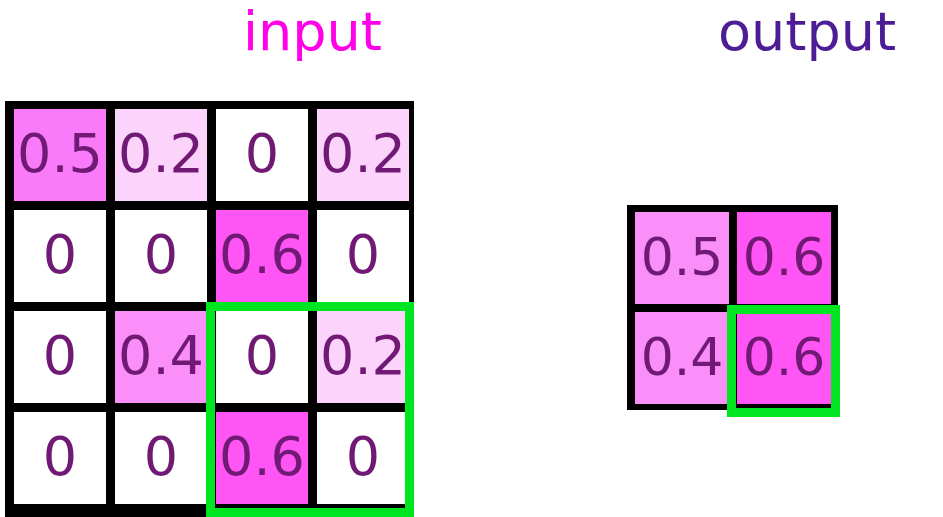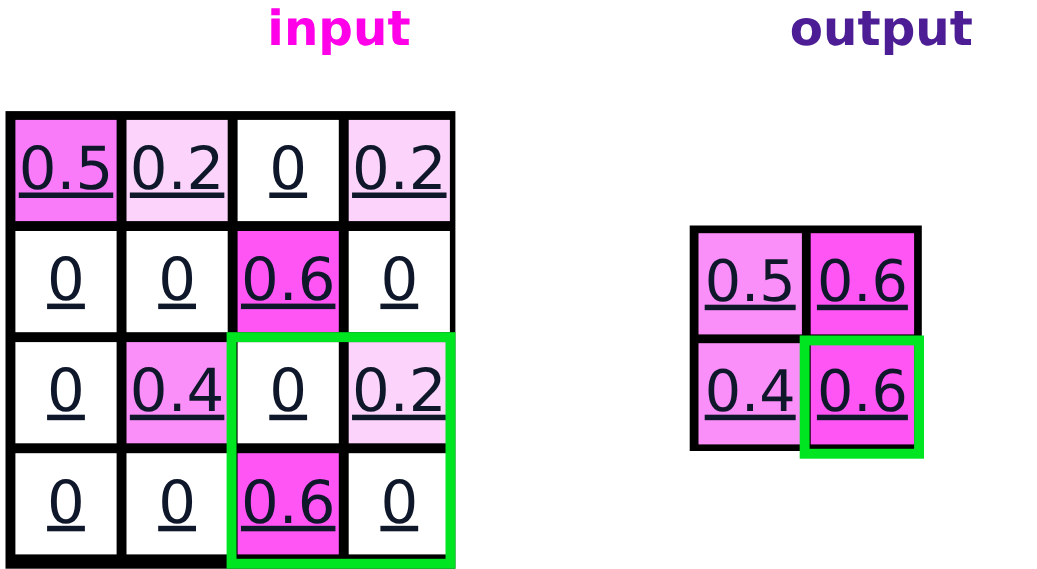--- a/index.html
+++ b/index.html
@@ -11,25 +11,25 @@
     width: 943px;
     height: 517px;
     position: relative;
     overflow: hidden;
     font-family: "DejaVu Sans", sans-serif;
   }
 
   
   .title {
     position: absolute;
-    font-size: 44px;
+    font-size: 54px;
     line-height: 1;
     color: #ff00e8;
     white-space: nowrap;
-    font-weight: 700;
+    font-weight: 400;
     letter-spacing: 0px;
   }
   #title-input  { left: 243px; top: 5px; }
   #title-output { left: 718px; top: 5px; }
 
   
   .grid {
     position: absolute;
     background: #000000;
     display: grid;
@@ -39,26 +39,25 @@
     position: relative;
     background: #ffffff;
     overflow: hidden;
     display: flex;
     align-items: center;
     justify-content: center;
   }
   .cell .val {
     font-size: 54px;
     line-height: 1;
-    color: #0f172a;
+    color: #701a75;
     white-space: nowrap;
     font-weight: 400;
     position: relative;
     top: -1px;
-    text-decoration: underline;
   }
 
   
   #input-grid {
     left: 5px;
     top: 101px;
     width: 409px;
     height: 416px;
     grid-template-columns: 92px 92px 92px 92px;
     grid-template-rows: 92px 92px 92px 92px;

